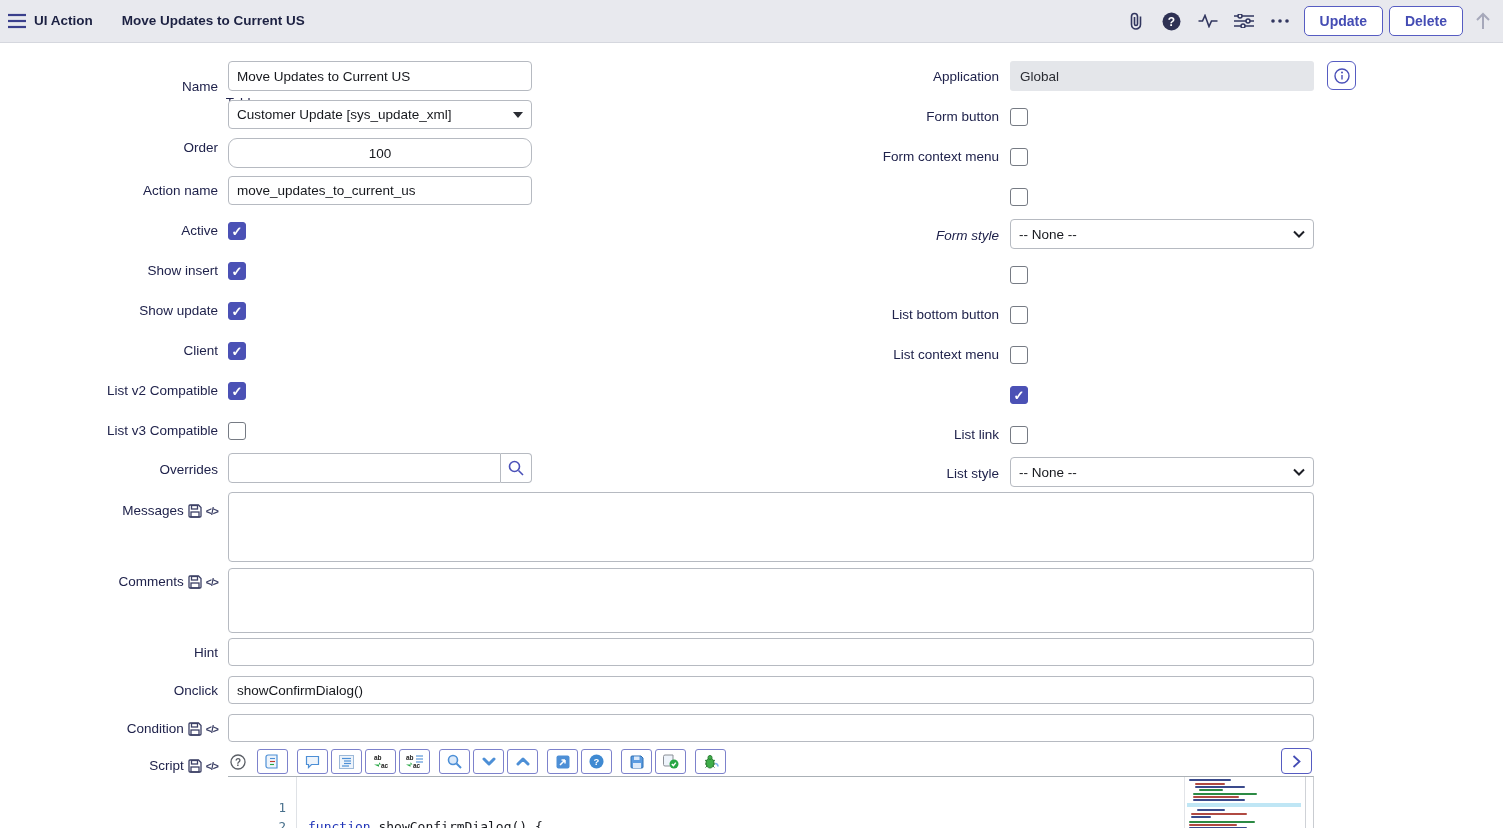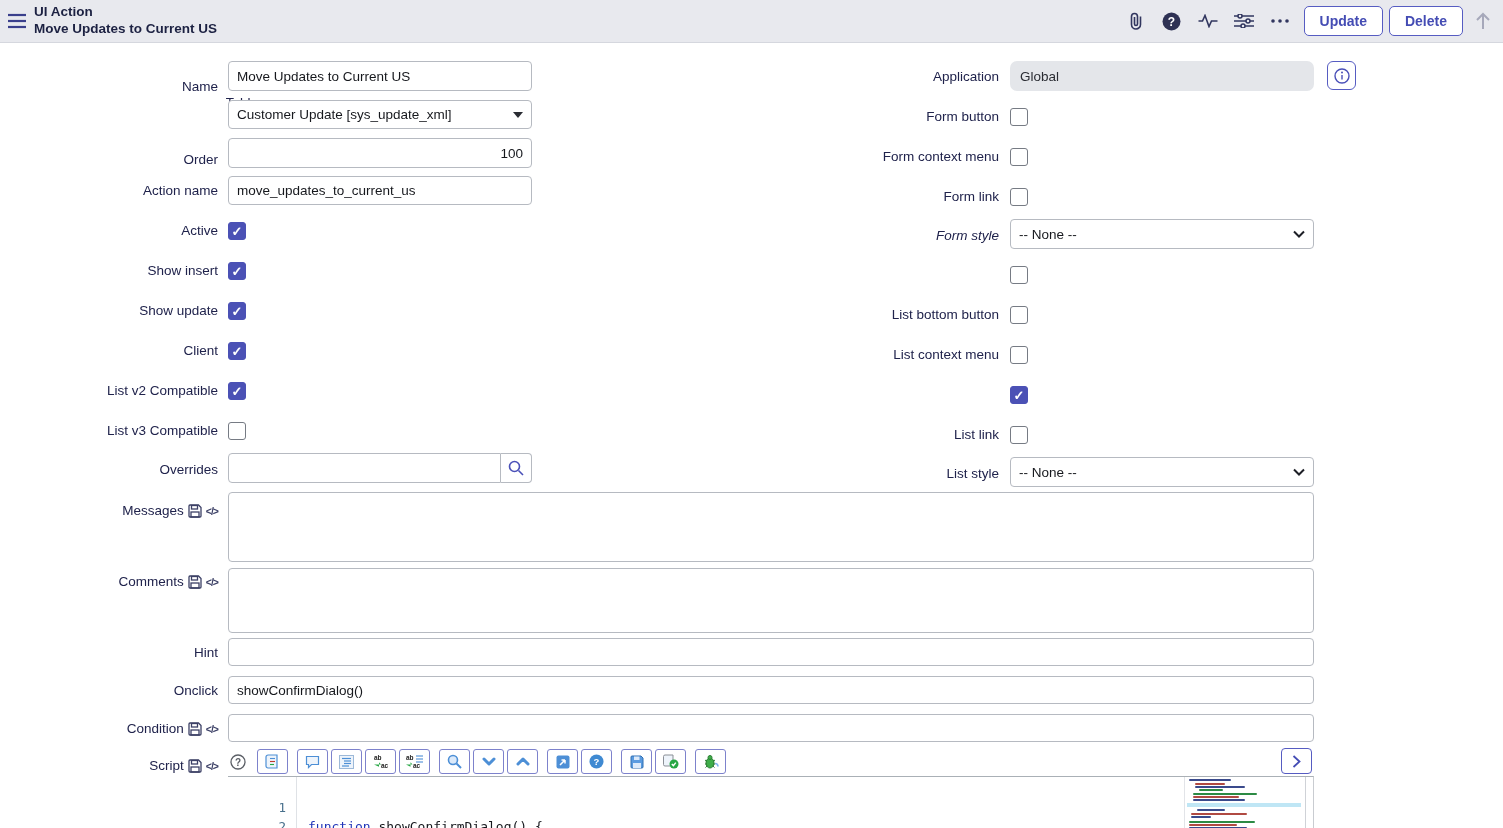--- a/index.html
+++ b/index.html
@@ -5,36 +5,36 @@
   * { margin:0; padding:0; box-sizing:border-box; }
   html,body { background:#fff; }
   body { font-family:"Liberation Sans", sans-serif; }
   .screen { position:relative; width:1503px; height:828px; overflow:hidden; background:#fff; }
 
   
   .topbar { position:absolute; left:0; top:0; width:1503px; height:43px;
             background:#e8e9ee; border-bottom:1px solid #d5d7de;
             display:flex; align-items:center; }
   .hamburger { width:34px; height:43px; display:flex; align-items:center; justify-content:center; cursor:pointer; }
-  .titles { display:flex; flex-direction:column; justify-content:center; line-height:1.25; }
+  .titles { display:flex; flex-direction:row; justify-content:center; line-height:1.25;gap:29px; }
   .titles .t1, .titles .t2 { font-size:13.5px; font-weight:700; color:#1c2142; }
   .hdr-spacer { flex:1; }
   .hdr-icon { width:36px; height:43px; display:flex; align-items:center; justify-content:center; cursor:pointer; }
   .btn { height:30px; padding:0 15px; margin-left:6px; background:#fff; border:1px solid #565cc2;
          border-radius:5px; color:#444cb4; font-size:14px; font-weight:700; font-family:"Liberation Sans",sans-serif; cursor:pointer; }
   .uparrow { width:40px; height:43px; display:flex; align-items:center; justify-content:center; }
 
   
   .lbl { position:absolute; display:flex; align-items:center; justify-content:flex-end; gap:4px;
          font-size:13.5px; color:#20234c; line-height:18px; white-space:nowrap; }
   .lbl-left { left:0; width:218px; }
   .lbl-right { left:700px; width:299px; }
   .inp { position:absolute; height:30px; border:1px solid #b6bac1; border-radius:4px;
          padding:0 8px; font-size:13.5px; color:#16181d; font-family:"Liberation Sans",sans-serif; background:#fff; outline:none; }
-  .inp.num { text-align:right; }
+  .inp.num { text-align:center;border-radius:9px; }
   .ta { position:absolute; border:1px solid #b6bac1; border-radius:4px; resize:none;
         font-size:13.5px; color:#16181d; font-family:"Liberation Sans",sans-serif; padding:4px 8px; outline:none; }
   .selectbox { position:absolute; height:30px; border:1px solid #b6bac1; border-radius:4px; background:#fff;
                display:flex; align-items:center; padding:0 8px; font-size:13.5px; color:#16181d; cursor:pointer; }
   .selectbox .sel-text { flex:1; }
   .cb { position:absolute; width:18px; height:18px; border:1.5px solid #767b84; border-radius:3px; background:#fff; cursor:pointer; }
   .cb.checked { background:#4b51b5; border-color:#4b51b5; }
   .cb.checked::after { content:"\2713"; position:absolute; left:2.5px; top:0.5px; color:#fff; font-size:13px; font-weight:700; }
   .mini-ic { display:inline-flex; align-items:center; cursor:pointer; }
   .code-glyph { font-size:10.5px; font-weight:700; color:#3c4066; letter-spacing:-1px; cursor:pointer; }
@@ -149,21 +149,21 @@
     </div>
   <div class="selectbox" style="left:228px; top:100px; width:304px; height:29px;">
     <span class="sel-text">Customer Update [sys_update_xml]</span>
     <span>
         <svg width="10" height="6" viewBox="0 0 10 6">
           <path d="M0 0h10L5 6z" fill="#2a2c33"></path>
         </svg>
       </span>
   </div>
 
-  <div class="lbl lbl-left" style="top:151px;">
+  <div class="lbl lbl-left" style="top:139px;">
       <span>Order</span>
     </div>
   <input class="inp num" style="left: 228px; top: 138px; width: 304px;" readonly="" value="100">
 
   <div class="lbl lbl-left" style="top:182px;">
       <span>Action name</span>
     </div>
   <input class="inp" style="left: 228px; top: 176px; width: 304px; height: 29px;" readonly="" value="move_updates_to_current_us">
 
   <div class="lbl lbl-left" style="top:222px;">
@@ -207,44 +207,41 @@
             <circle cx="6.5" cy="6.5" r="5"></circle>
             <line x1="10.5" y1="10.5" x2="15" y2="15"></line>
           </svg>
       </span>
     </div>
   </div>
 
   <div class="lbl lbl-right" style="top:68px;">
       <span>Application</span>
     </div>
-  <div class="app-readonly" style="left:1010px; top:61px; width:304px;border-radius:7px;">Global</div>
+  <div class="app-readonly" style="left:1010px; top:61px; width:304px;">Global</div>
   <div class="info-btn" style="left:1327px; top:61px;">
     <span>
       <svg width="16" height="16" viewBox="0 0 16 16" fill="none">
           <circle cx="8" cy="8" r="7" stroke="#4a50b8" stroke-width="1.4"></circle>
           <circle cx="8" cy="4.6" r="1" fill="#4a50b8"></circle>
           <line x1="8" y1="7" x2="8" y2="11.5" stroke="#4a50b8" stroke-width="1.4"></line>
         </svg>
     </span>
   </div>
 
   <div class="lbl lbl-right" style="top:108px;">
       <span>Form button</span>
     </div>
   <div class="cb" style="left:1010px; top:108px;"></div>
 
   <div class="lbl lbl-right" style="top:148px;">
       <span>Form context menu</span>
     </div>
   <div class="cb" style="left:1010px; top:148px;"></div>
 
-  <div class="lbl lbl-right" style="top:188px;">
-      <span>Form link</span>
-    </div>
   <div class="cb" style="left:1010px; top:188px;"></div>
 
   <div class="lbl lbl-right" style="top:227px;font-style:italic;">
       <span>Form style</span>
     </div>
   <div class="selectbox" style="left:1010px; top:219px; width:304px;">
     <span class="sel-text">-- None --</span>
     <span>
         <svg width="12" height="8" viewBox="0 0 12 8" fill="none" stroke="#1d1f26" stroke-width="2">
           <path d="M1 1.5l5 5 5-5"></path>

